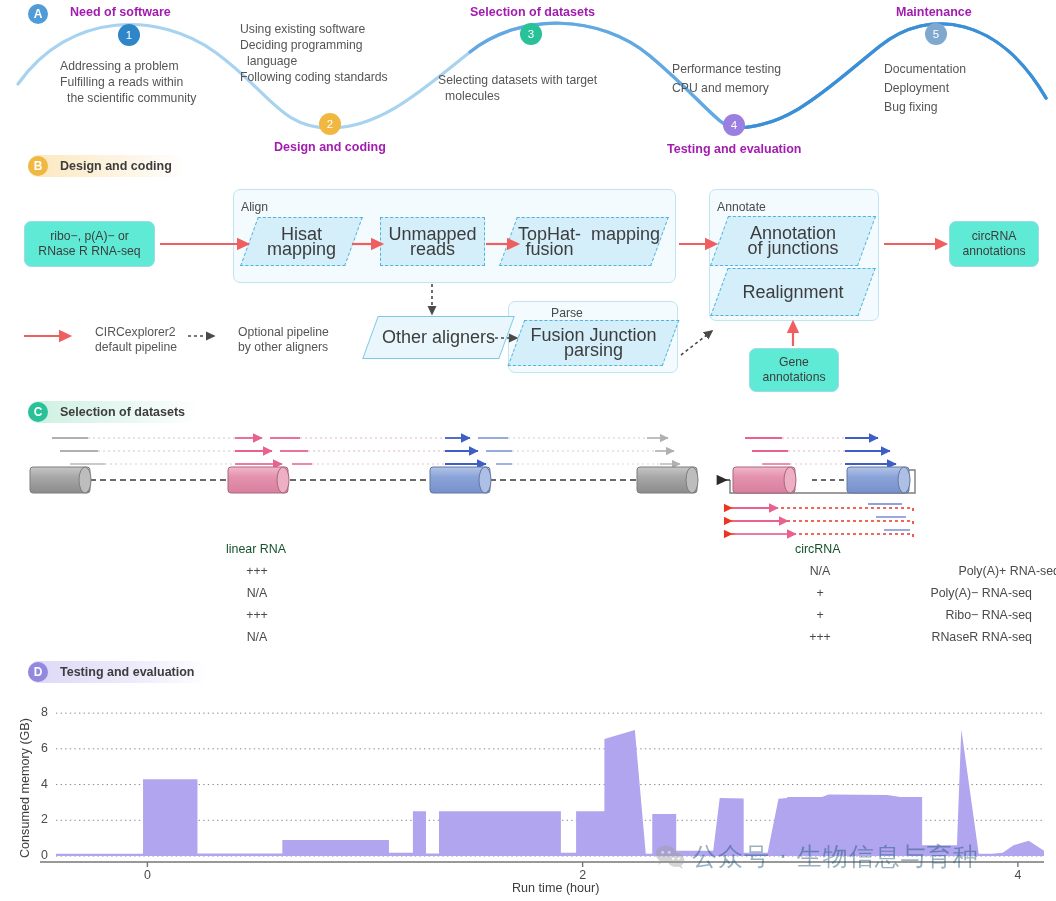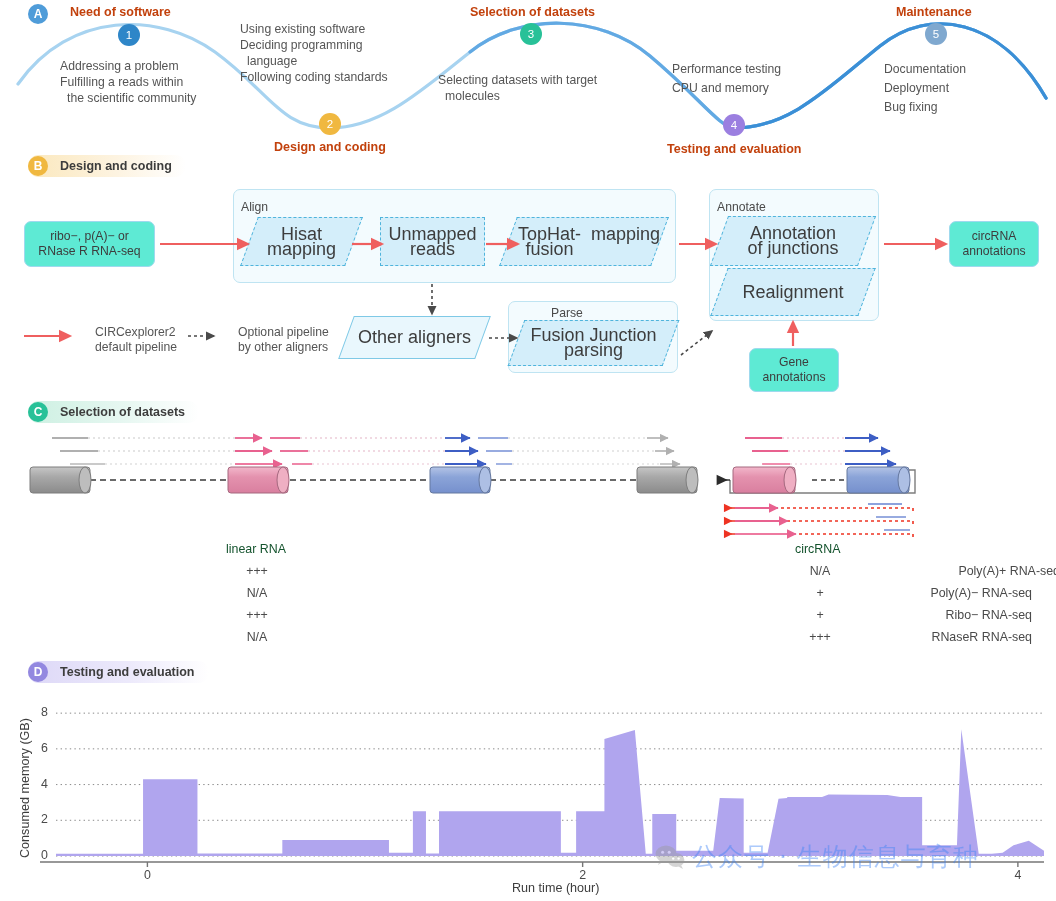--- a/index.html
+++ b/index.html
@@ -24,21 +24,21 @@
   .badge-A { left:28px; top:3px; }
   .badge-A .circ { background:#4f9cd9; }
   .badge-B { left:28px; top:155px; background:linear-gradient(90deg,#fbe8bd 0%, #fdf3e0 55%, #ffffff 100%); }
   .badge-B .circ { background:#f0b840; }
   .badge-C { left:28px; top:401px; background:linear-gradient(90deg,#cdf0e2 0%, #e6f7f1 55%, #ffffff 100%); }
   .badge-C .circ { background:#28c198; }
   .badge-D { left:28px; top:661px; background:linear-gradient(90deg,#ddd8f7 0%, #ece9fb 55%, #ffffff 100%); }
   .badge-D .circ { background:#9388e0; }
 
   
-  .a-stage-title { position:absolute; font-size:12.5px; font-weight:bold; color:#c2410c;
+  .a-stage-title { position:absolute; font-size:12.5px; font-weight:bold; color:#a21caf;
                    white-space:nowrap; }
   .a-bullets { position:absolute; font-size:12.2px; line-height:16px; color:#555; white-space:nowrap; }
   .a-bullets div { text-indent:-7px; padding-left:7px; }
   .a-node { position:absolute; width:22px; height:22px; border-radius:50%; color:#fff;
             font-size:11.5px; display:flex; align-items:center; justify-content:center;
             font-family:"Liberation Sans", sans-serif; }
 
   
   .b-grp { position:absolute; border:1px solid #bfe4f2; border-radius:7px;
            background:#f3fbfe; }
@@ -61,21 +61,21 @@
   #chart-wrap { position:absolute; left:0; top:688px; width:1056px; height:213px; }
   .ytick { position:absolute; font-size:12.4px; color:#4a4a4a; text-align:right; width:20px; }
   .xtick { position:absolute; font-size:12.4px; color:#4a4a4a; text-align:center; width:24px; }
   .axis-title-y { position:absolute; font-size:12.6px; color:#3d3d3d;
                   transform:rotate(-90deg); transform-origin:left top; white-space:nowrap; }
   .axis-title-x { position:absolute; font-size:12.6px; color:#3d3d3d; white-space:nowrap; }
 
   
   #watermark { position:absolute; left:655px; top:840px; display:flex; align-items:center;
                opacity:0.42; pointer-events:none; }
-  #watermark .wm-text { font-size:25px; color:#3b82f6; letter-spacing:1px;
+  #watermark .wm-text { font-size:25px; color:#0c4a6e; letter-spacing:1px;
                         font-family:"DejaVu Sans", sans-serif; white-space:nowrap; }
 </style>
 </head>
 <body>
 
 <div class="panel-badge badge-A">
   <div class="circ">A</div>
 </div>
 
 <svg class="abs" style="left:0;top:0;width:1056px;height:152px;">
@@ -185,21 +185,21 @@
   </div>
 </div>
 
 <div class="b-para" style="left:719px; top:268px; width:148px; height:48px;">
   <div class="inner"></div>
   <div class="ptext">
     <span>Realignment</span>
   </div>
 </div>
 
-<div class="b-para solid" style="left:346px; top:316px; width:137px; height:43px;">
+<div class="b-para solid" style="left:370px; top:316px; width:137px; height:43px;">
   <div class="inner" style="background:#e9f7fd;"></div>
   <div class="ptext">
     <span>Other aligners</span>
   </div>
 </div>
 
 <div class="b-para" style="left:516px; top:320px; width:155px; height:46px;">
   <div class="inner"></div>
   <div class="ptext">
     <div style="display:flex;flex-direction:column;">

